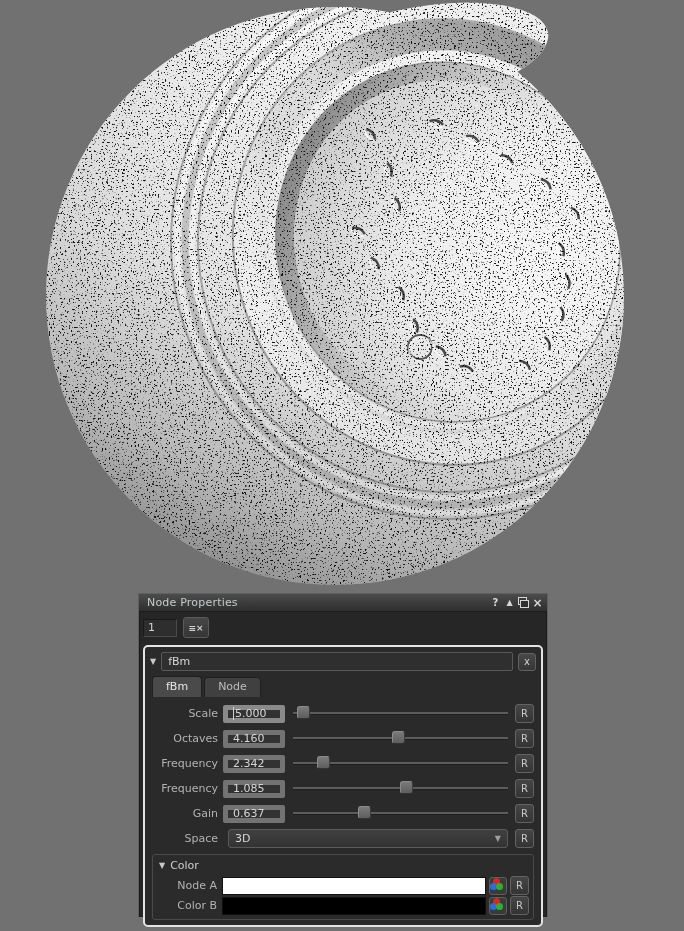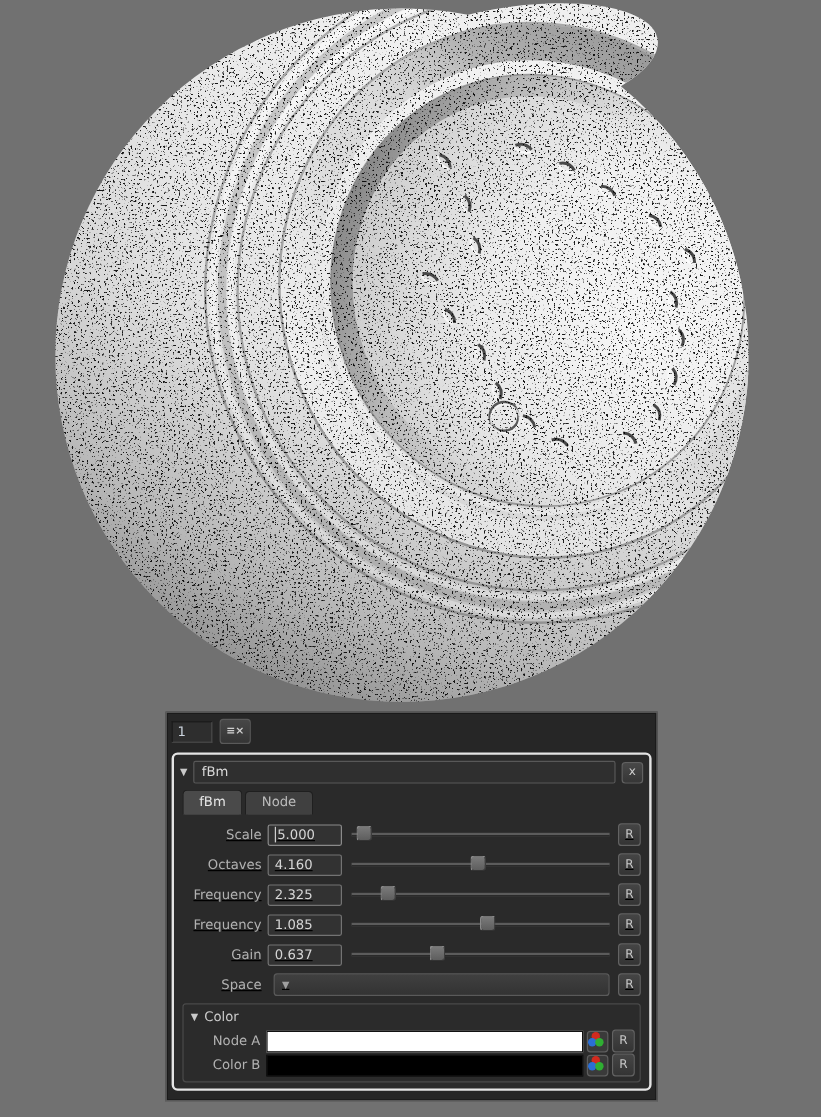--- a/index.html
+++ b/index.html
@@ -60,28 +60,28 @@
     border:1px solid #616161;border-radius:3px;color:#cfcfcf;font-size:10px;
     display:flex;align-items:center;justify-content:center;line-height:1;
   }
   .tabs{display:flex;margin:2px 0 0 4px;gap:2px;}
   .tab{
     padding:3px 13px 4px 13px;font-size:11px;border-radius:4px 4px 0 0;
     border:1px solid #1f1f1f;border-bottom:none;
   }
   .tab.active{background:#4a4a4a;color:#e6e6e6;}
   .tab:not(.active){background:#404040;color:#bdbdbd;padding-top:2px;margin-top:1px;}
-  .params{padding-top:4px;text-decoration:underline;}
+  .params{padding-top:4px;}
   .prow{height:25px;display:flex;align-items:center;padding:0 4px;}
   .plabel{
     width:66px;text-align:right;font-size:11px;color:#b2b2b2;
     margin-right:5px;white-space:nowrap;
   }
   .pfield{
-    width:62px;height:18px;background:#323232;border:1px solid #737373;
+    width:62px;height:18px;background:#323232;border:5px solid #737373;
     border-radius:2px;box-sizing:border-box;color:#d6d6d6;font-size:11px;
     display:flex;align-items:center;padding-left:5px;
   }
   .pfield.focused{border-color:#8a8a8a;}
   .pfield.focused span{border-left:1px solid #cfcfcf;padding-left:1px;}
   .pslider{flex:1;height:25px;position:relative;margin:0 7px 0 8px;}
   .ptrack{
     position:absolute;left:0;right:0;top:11px;height:2px;
     background:#5c5c5c;border-bottom:1px solid #1e1e1e;
   }
@@ -224,20 +224,30 @@
       <circle cx="421" cy="349" r="12" fill="none" stroke="#ffffff" stroke-width="1.5" opacity=".8"></circle>
     </g>
 
     <rect x="0" y="0" width="684" height="600" fill="#000000" filter="url(#speck)" opacity=".9"></rect>
 
     <circle cx="335" cy="296" r="290" fill="url(#blShade)"></circle>
   </g>
 </svg>
 
 <div class="panel">
+  <div class="titlebar">
+    <span class="wtitle">Node Properties</span>
+    <span class="ticon">?</span>
+    <span class="ticon" style="font-size:8px;">▲</span>
+    <span class="ticon ic-popout">
+        <i></i>
+        <i></i>
+      </span>
+    <span class="ticon" style="font-size:12px;">×</span>
+  </div>
 
   <div class="toolbar">
     <div class="numfield">
       <span>1</span>
     </div>
     <div class="toolbtn">
       <span>≡×</span>
     </div>
   </div>
 
@@ -277,21 +287,21 @@
         <div class="pslider">
           <div class="ptrack"></div>
           <div class="pthumb" style="left: calc(49% - 6.4px);"></div>
         </div>
         <div class="rbtn">R</div>
       </div>
 
       <div class="prow">
         <span class="plabel">Frequency</span>
         <div class="pfield">
-            <span>2.325</span>
+            <span>2.342</span>
           </div>
         <div class="pslider">
           <div class="ptrack"></div>
           <div class="pthumb" style="left: calc(12% - 1.6px);"></div>
         </div>
         <div class="rbtn">R</div>
       </div>
 
       <div class="prow">
         <span class="plabel">Frequency</span>
@@ -313,20 +323,21 @@
         <div class="pslider">
           <div class="ptrack"></div>
           <div class="pthumb" style="left: calc(32% - 4.2px);"></div>
         </div>
         <div class="rbtn">R</div>
       </div>
 
       <div class="prow">
         <span class="plabel">Space</span>
         <div class="select">
+          <span class="selval">3D</span>
           <span class="arrow">▼</span>
         </div>
         <div class="rbtn">R</div>
       </div>
     </div>
 
     <div class="colorbox">
       <div class="chead">
         <span class="tri">▼</span>
         <span>Color</span>

